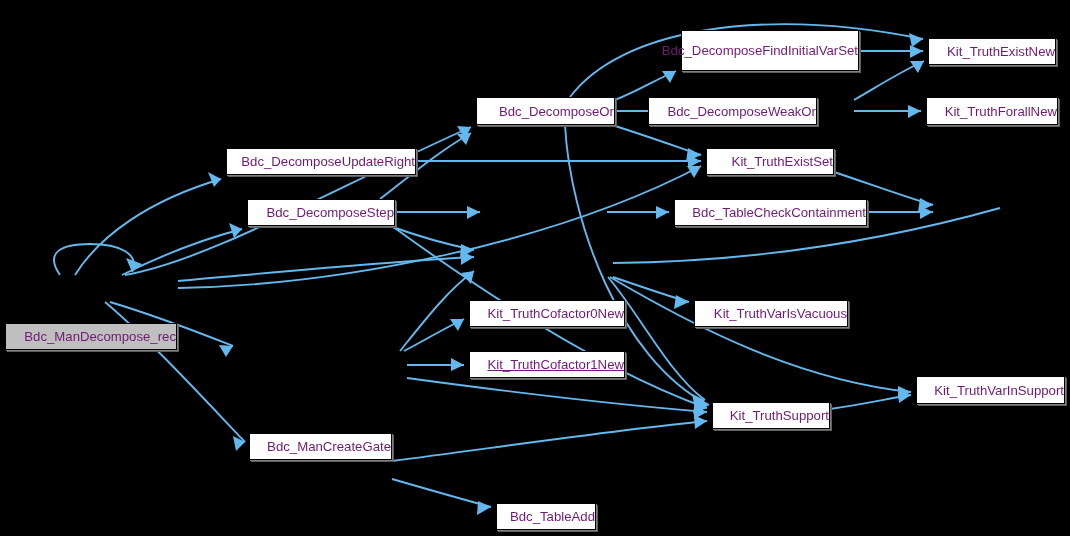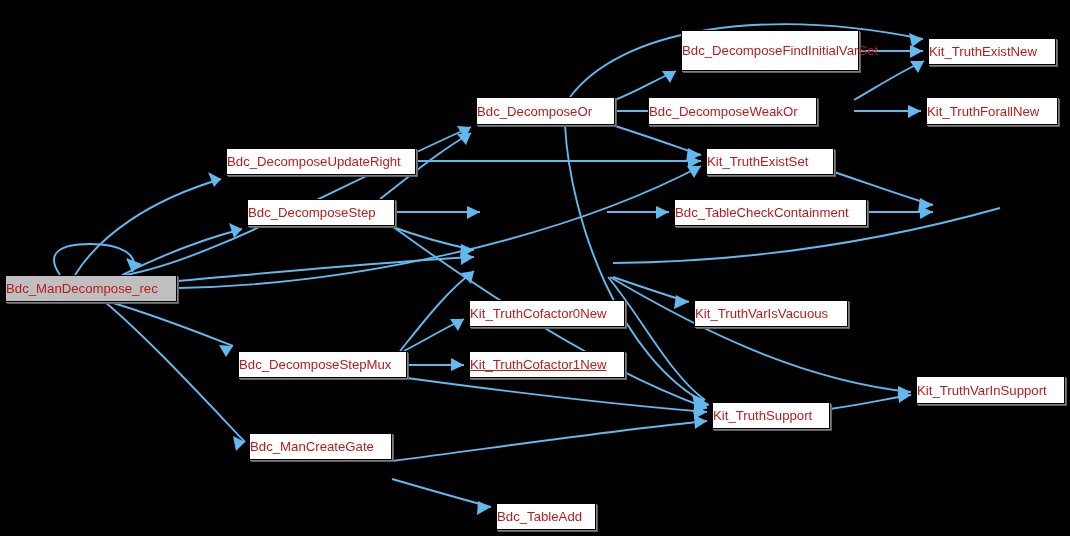--- a/index.html
+++ b/index.html
@@ -10,33 +10,34 @@
     font-family:"Liberation Sans","DejaVu Sans",sans-serif;
     overflow:hidden;
   }
   #edges{position:absolute;left:0;top:0;width:1070px;height:536px;}
   .node{
     position:absolute;
     box-sizing:border-box;
     background:#ffffff;
     border:1px solid #000000;
     box-shadow:1px 1px 0 0 #808080, 2px 2px 0 0 #606060;
-    color:#b91c1c;
+    color:#701a75;
     font-size:13.2px;
     line-height:15px;
     display:flex;
     align-items:center;
-    justify-content:flex-start;
+    justify-content:flex-end;
     text-align:center;
     white-space:nowrap;
     letter-spacing:0px;
     z-index:3;
   }
   .node.root{
     background:#bfbfbf;
+    margin-top:48px;
   }
   .node.two-line{white-space:normal;line-height:18px;}
   .edge{fill:none;stroke:#63b8ee;stroke-width:1.9;}
   .arrow{fill:#63b8ee;stroke:none;}
 </style>
 </head>
 <body>
 
 <div id="canvas">
 
@@ -149,23 +150,20 @@
 
   <div class="node root" style="left: 5px; top: 275px; width: 172px; height: 27px; background: rgb(191, 191, 191);">
       <span>Bdc_ManDecompose_rec</span>
     </div>
   <div class="node" style="left: 226px; top: 148px; width: 190px; height: 27px;">
       <span>Bdc_DecomposeUpdateRight</span>
     </div>
   <div class="node" style="left: 247px; top: 199px; width: 148px; height: 27px;">
       <span>Bdc_DecomposeStep</span>
     </div>
-  <div class="node" style="left: 238px; top: 351px; width: 169px; height: 27px;">
-      <span>Bdc_DecomposeStepMux</span>
-    </div>
   <div class="node" style="left: 249px; top: 433px; width: 143px; height: 27px;">
       <span>Bdc_ManCreateGate</span>
     </div>
   <div class="node" style="left: 476px; top: 97px; width: 139px; height: 28px;">
       <span>Bdc_DecomposeOr</span>
     </div>
   <div class="node" style="left: 469px; top: 300px; width: 156px; height: 27px;">
       <span>Kit_TruthCofactor0New</span>
     </div>
   <div class="node" style="left: 469px; top: 351px; width: 156px; height: 27px; text-decoration: underline;">

